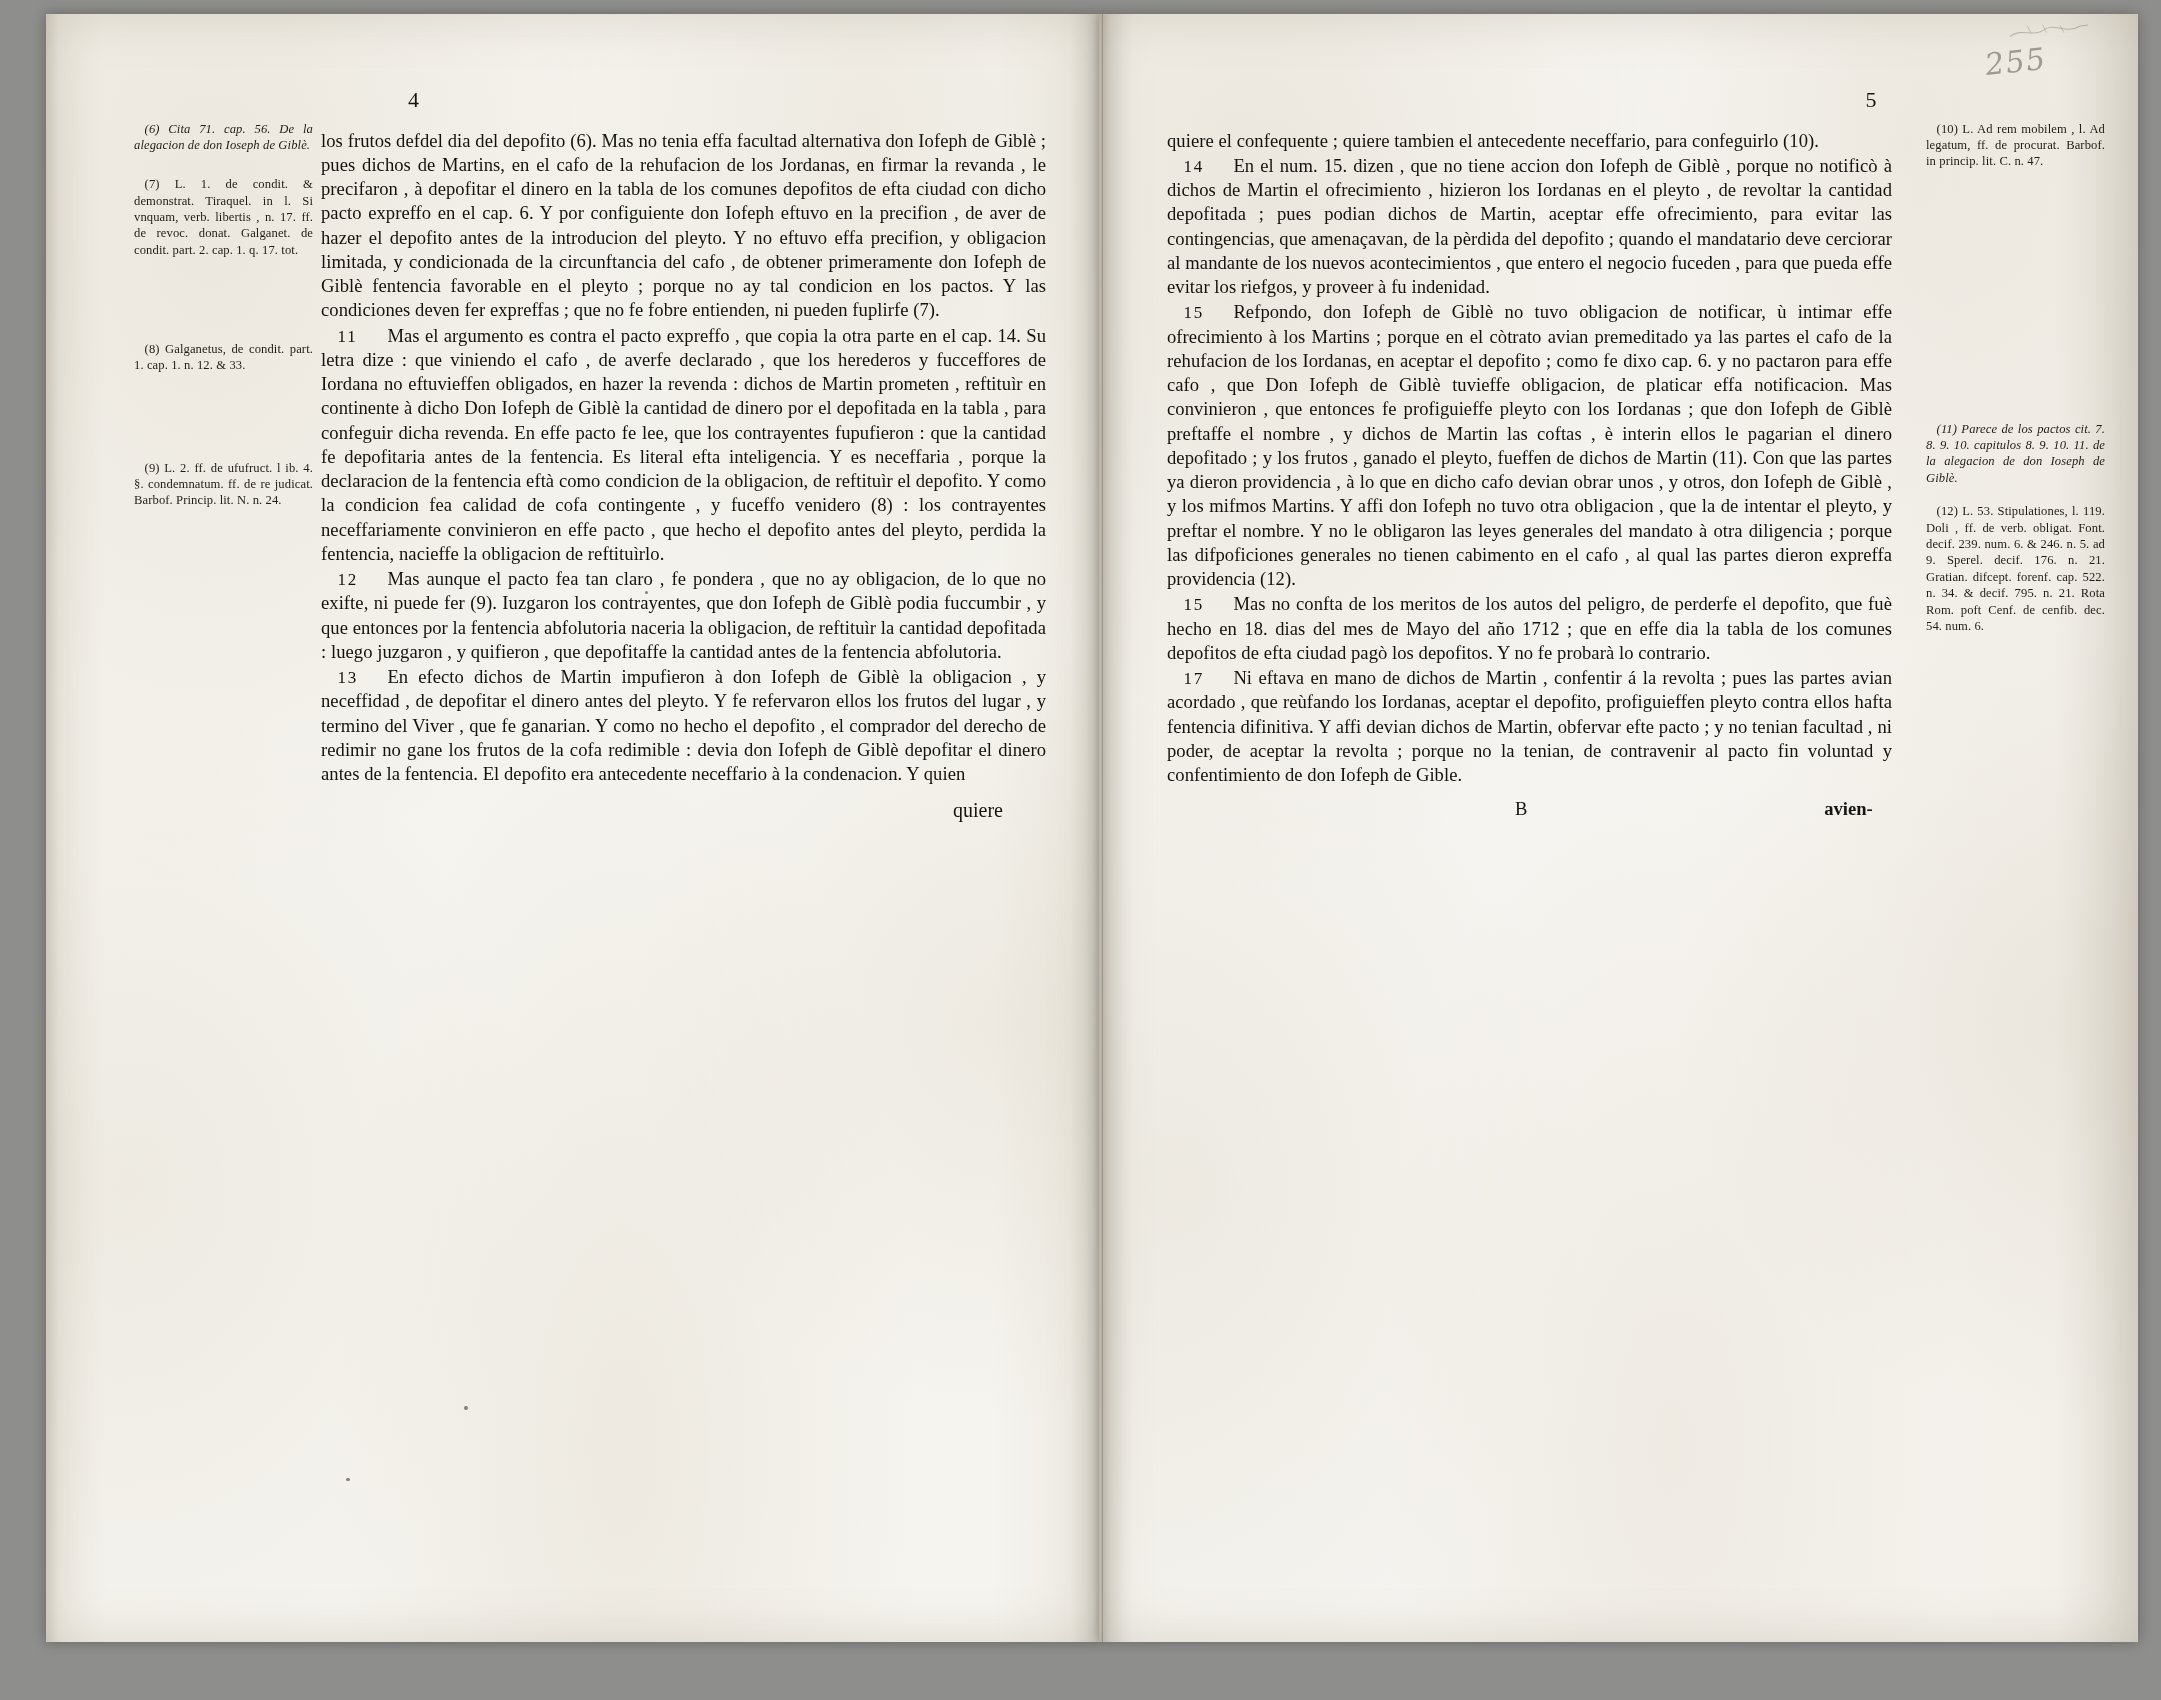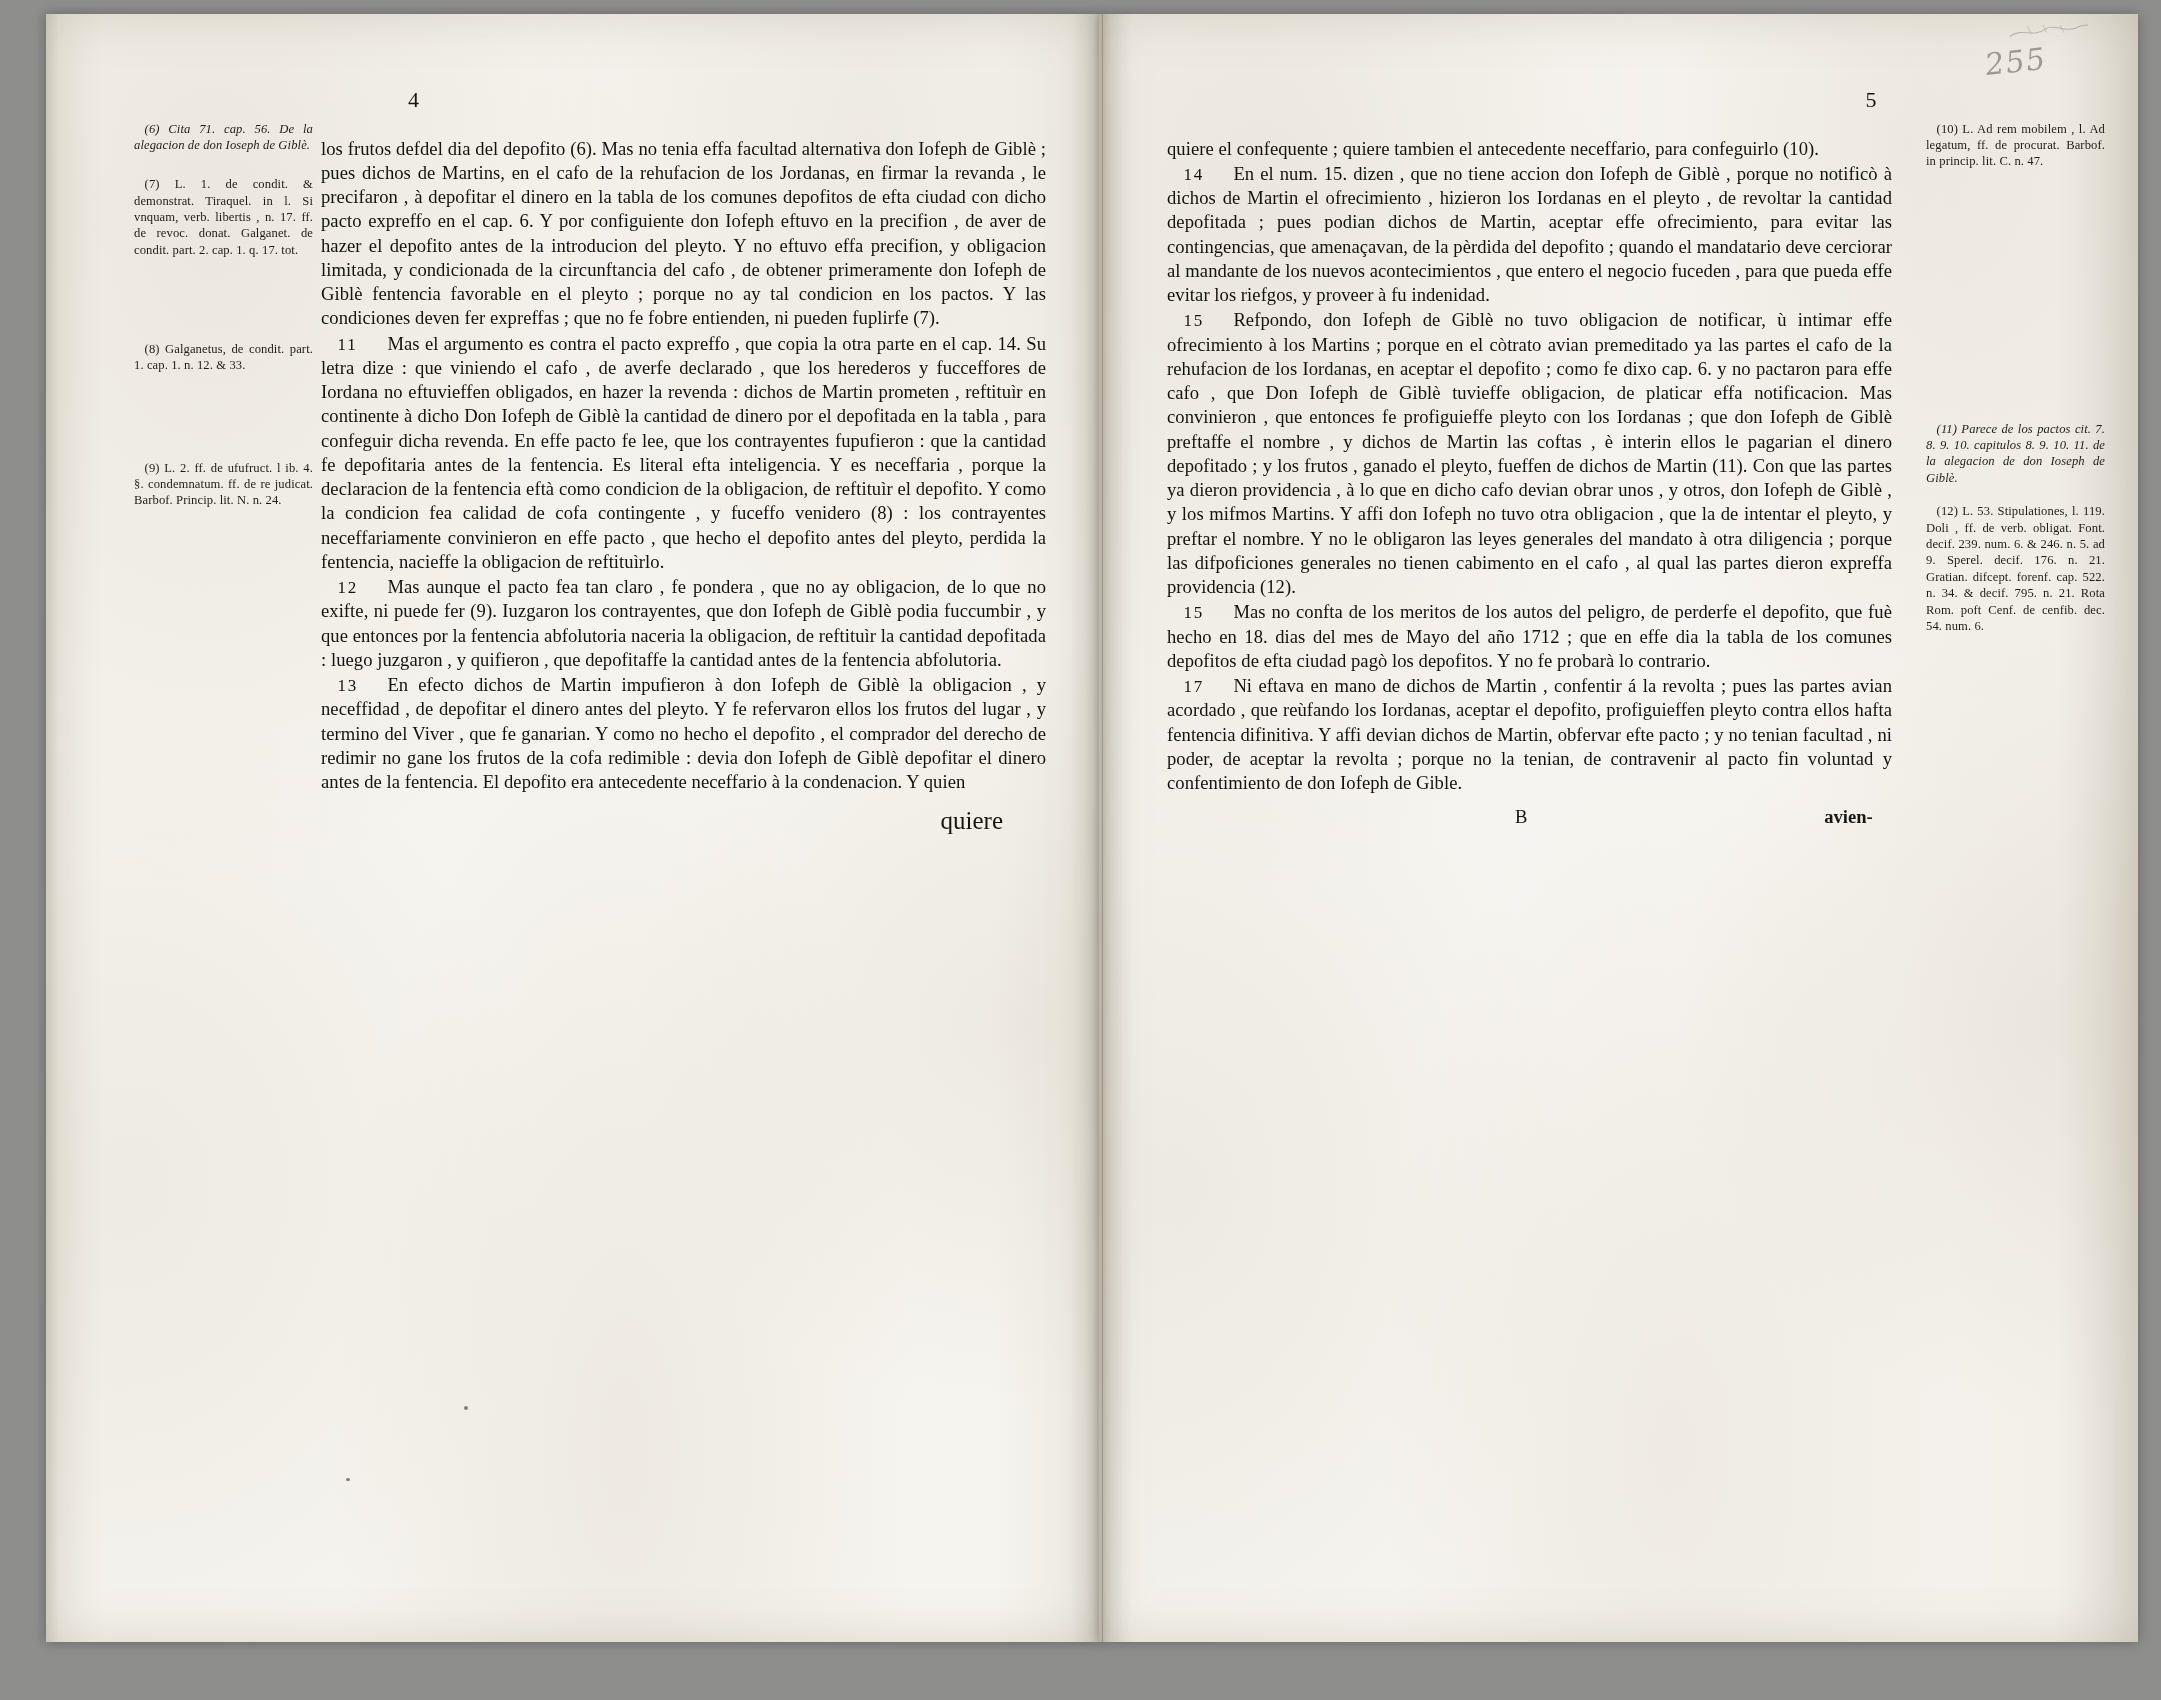--- a/index.html
+++ b/index.html
@@ -145,21 +145,21 @@
   .notes-col {
     position: absolute;
     top: 0;
     width: 179px;
   }
   .notes-left  { left: 16px; }
   .notes-right { left: 759px; }
 
   .body-col {
     position: absolute;
-    top: 16px;
+    top: 8px;
     width: 725px;
     text-align: justify;
   }
   .body-left  { left: 203px; }
   .body-right { left: 0px; }
 
   
   .note {
     font-size: 12.6px;
     line-height: 1.30;
@@ -185,21 +185,21 @@
   .para.num  { text-indent: 0; }
   .pnum {
     display: inline-block;
     min-width: 50px;
     padding-left: 16.4px;
     letter-spacing: 1.9px;
     font-size: 17px;
   }
 
   .catchword {
-    font-size: 25px;
+    font-size: 20px;
     text-align: right;
     padding-right: 43px;
     margin-top: 12.6px;
   }
   .sig-row {
     position: relative;
     margin-top: 10.6px;
     height: 26px;
     font-size: 18.6px;
   }

